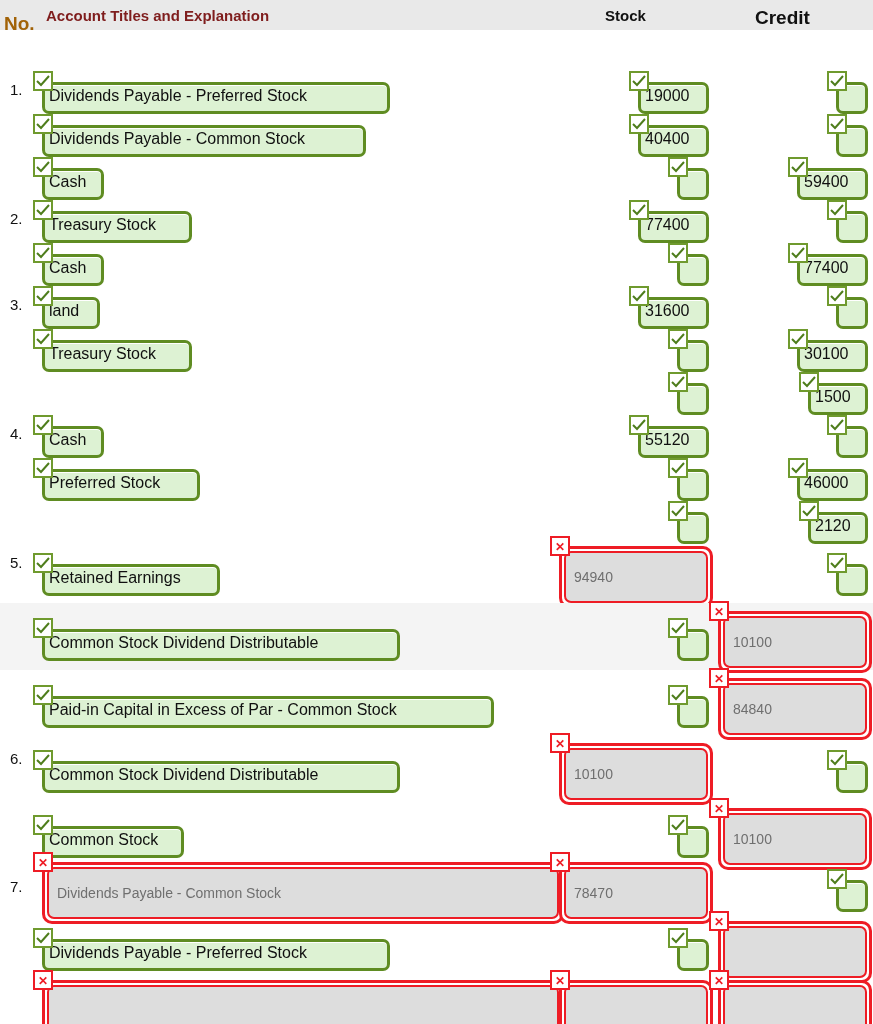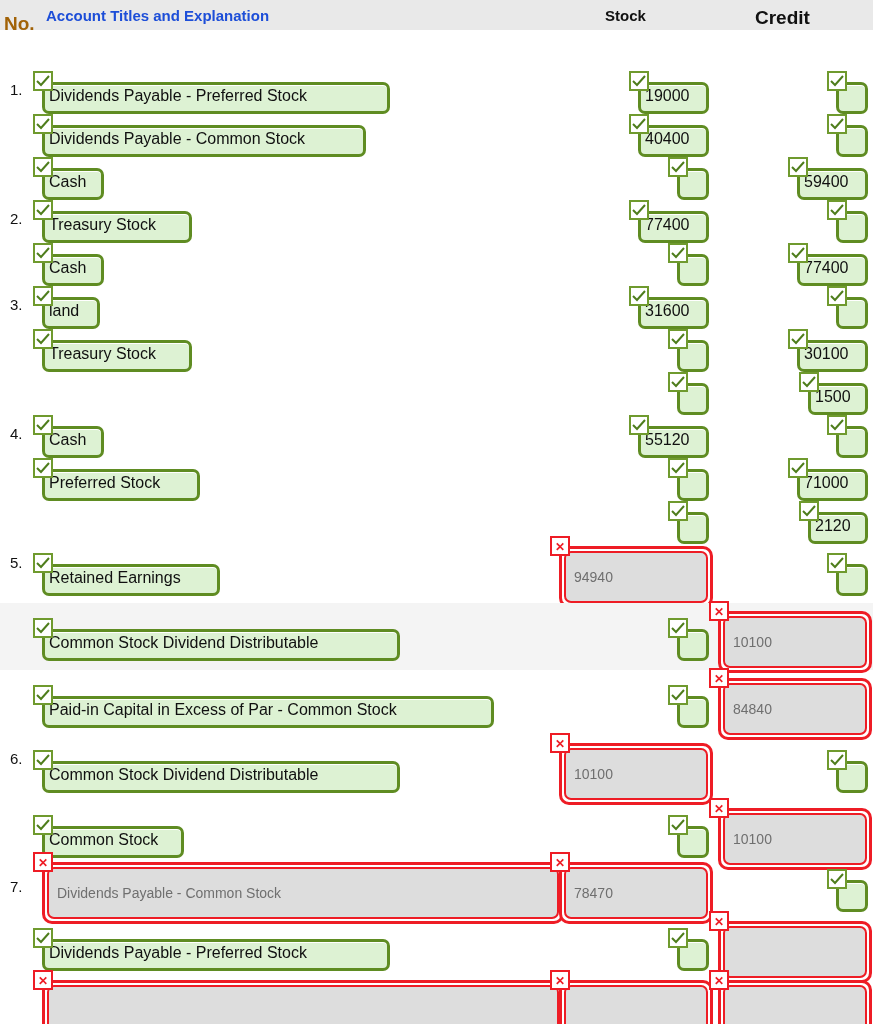--- a/index.html
+++ b/index.html
@@ -17,21 +17,21 @@
     height:30px;
     background:#e9e9e9;
     width:873px;
   }
   .hdr .h-no{
     position:absolute;left:4px;top:7px;
     font-weight:bold;font-size:19px;color:#a16207;margin-top:6px;
   }
   .hdr .h-acct{
     position:absolute;left:46px;top:7px;
-    font-weight:bold;font-size:15px;color:#1d4ed8;
+    font-weight:bold;font-size:15px;color:#7f1d1d;
   }
   .hdr .h-debit{
     position:absolute;left:605px;top:7px;
     font-weight:bold;font-size:15px;color:#111;
   }
   .hdr .h-credit{
     position:absolute;left:755px;top:7px;
     font-weight:bold;font-size:19px;color:#111;
   }
 
@@ -417,21 +417,21 @@
             <span class="txt"></span>
           </div>
           <span class="badge okb" style="left: -9px; top: -11px;">
             <svg width="14" height="12" viewBox="0 0 14 12" aria-hidden="true">
               <path d="M1 6 L5 10 L13 1" fill="none" stroke="#4e7d1c" stroke-width="2"></path>
             </svg>
           </span>
         </div>
         <div class="fld" style="left: 797px; width: 65px; top: 14px;">
           <div class="ok" style="width: 100%;">
-            <span class="txt">71000</span>
+            <span class="txt">46000</span>
           </div>
           <span class="badge okb" style="left: -9px; top: -11px;">
             <svg width="14" height="12" viewBox="0 0 14 12" aria-hidden="true">
               <path d="M1 6 L5 10 L13 1" fill="none" stroke="#4e7d1c" stroke-width="2"></path>
             </svg>
           </span>
         </div>
       </div>
       <div class="row" style="position: absolute; left: 0px; top: 468px; height: 43px;">
         <div class="fld" style="left: 677px; width: 26px; top: 14px;">

